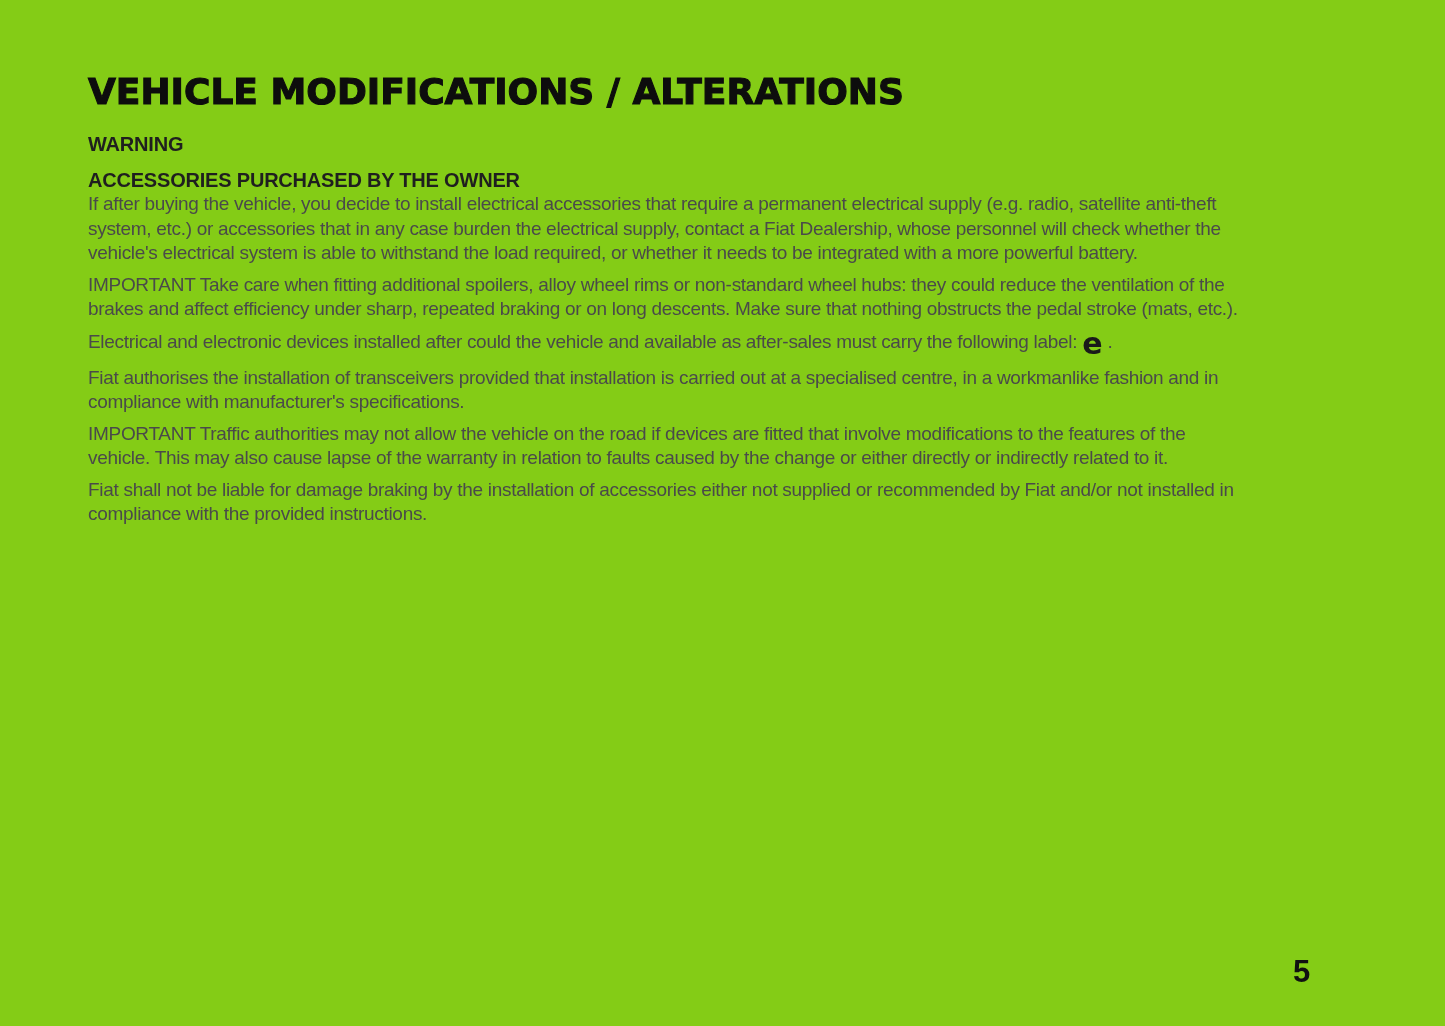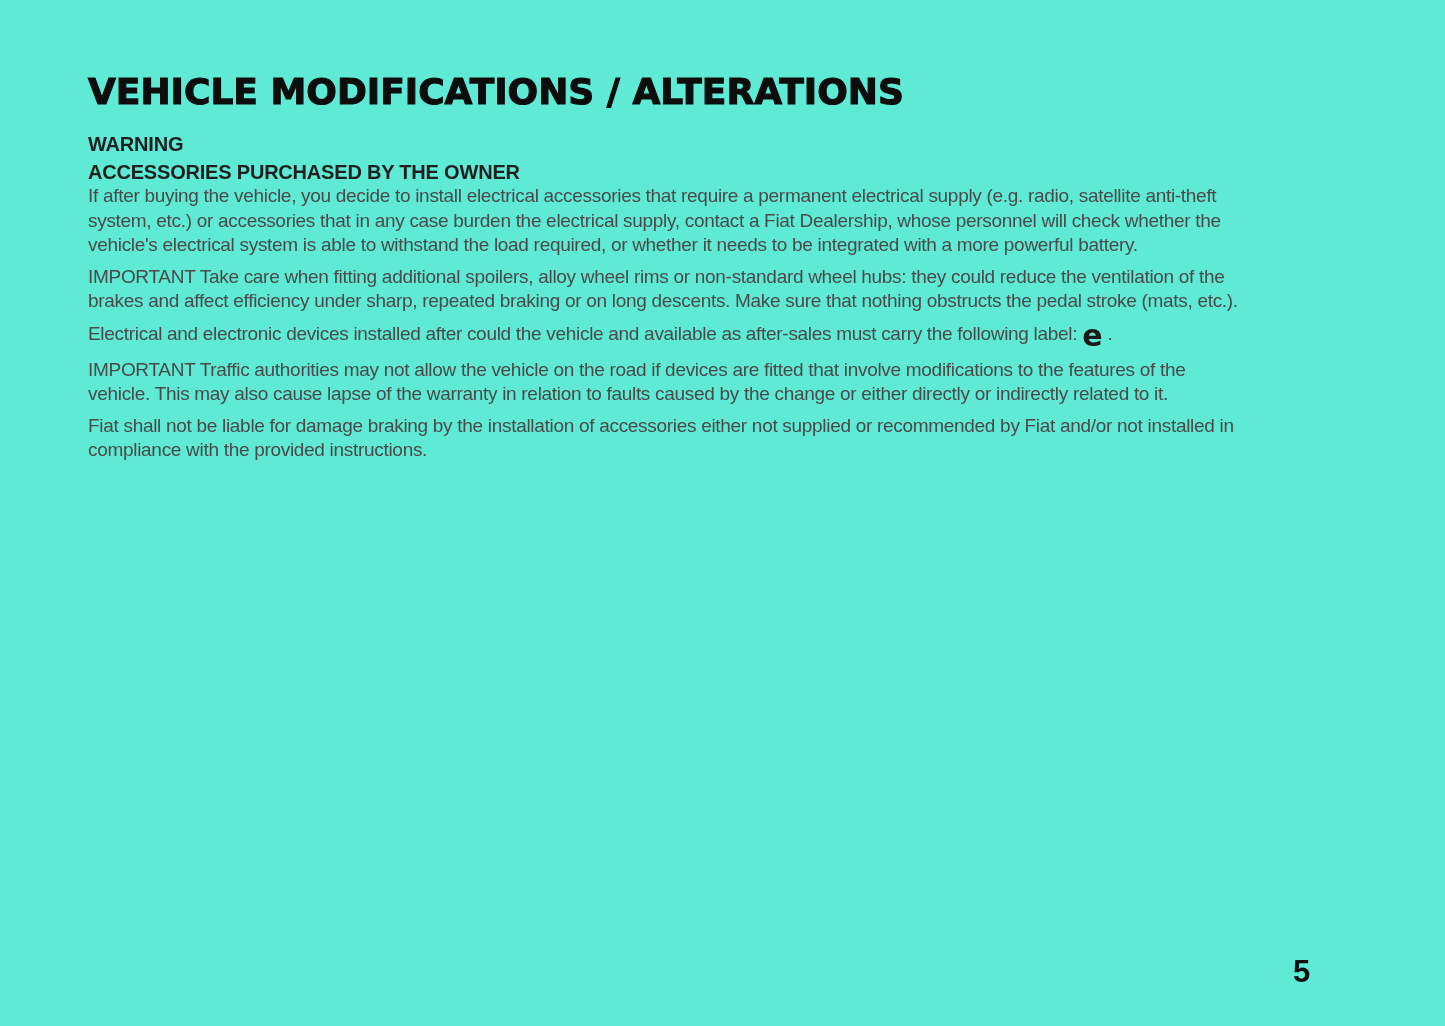--- a/index.html
+++ b/index.html
@@ -8,21 +8,21 @@
     width: 1445px;
     height: 1026px;
     background: #ffffff;
     font-family: "Liberation Sans", sans-serif;
     position: relative;
     overflow: hidden;
   }
   .page {
     position: absolute;
     inset: 0;
-    background: #5eead4;
+    background: #84cc16;
   }
   .content {
     position: absolute;
     left: 88px;
     top: 74px;
     width: 1155px;
   }
   .title {
     font-family: "DejaVu Sans", "Liberation Sans", sans-serif;
     font-weight: 900;
@@ -35,21 +35,21 @@
     white-space: nowrap;
   }
   .h {
     font-size: 20px;
     font-weight: bold;
     color: #1f1f1f;
     line-height: 24px;
     letter-spacing: -0.2px;
     margin: 0;
   }
-  .h.warning { margin-bottom: 4px; }
+  .h.warning { margin-bottom: 12px; }
   .p {
     font-size: 19px;
     color: #4a4a4a;
     line-height: 24.5px;
     letter-spacing: -0.3px;
     margin: 0 0 7px 0;
   }
   .p.mt { margin-top: 5px; }
   .e-mark {
     font-family: "DejaVu Sans", sans-serif;
@@ -83,20 +83,21 @@
 
     <div class="h">ACCESSORIES PURCHASED BY THE OWNER</div>
 
     <p class="p">If after buying the vehicle, you decide to install electrical accessories that require a permanent electrical supply (e.g. radio, satellite anti-theft system, etc.) or accessories that in any case burden the electrical supply, contact a Fiat Dealership, whose personnel will check whether the vehicle's electrical system is able to withstand the load required, or whether it needs to be integrated with a more powerful battery.</p>
 
     <p class="p">IMPORTANT Take care when fitting additional spoilers, alloy wheel rims or non-standard wheel hubs: they could reduce the ventilation of the brakes and affect efficiency under sharp, repeated braking or on long descents. Make sure that nothing obstructs the pedal stroke (mats, etc.).</p>
 
 
     <p class="p"><span>Electrical and electronic devices installed after could the vehicle and available as after-sales must carry the following label: </span><span class="e-mark">e</span><span> .</span></p>
 
+    <p class="p">Fiat authorises the installation of transceivers provided that installation is carried out at a specialised centre, in a workmanlike fashion and in compliance with manufacturer's specifications.</p>
 
     <p class="p">IMPORTANT Traffic authorities may not allow the vehicle on the road if devices are fitted that involve modifications to the features of the vehicle. This may also cause lapse of the warranty in relation to faults caused by the change or either directly or indirectly related to it.</p>
 
     <p class="p mt">Fiat shall not be liable for damage braking by the installation of accessories either not supplied or recommended by Fiat and/or not installed in compliance with the provided instructions.</p>
 
   </div>
 
   <div class="page-number">5</div>
 </div>
 

